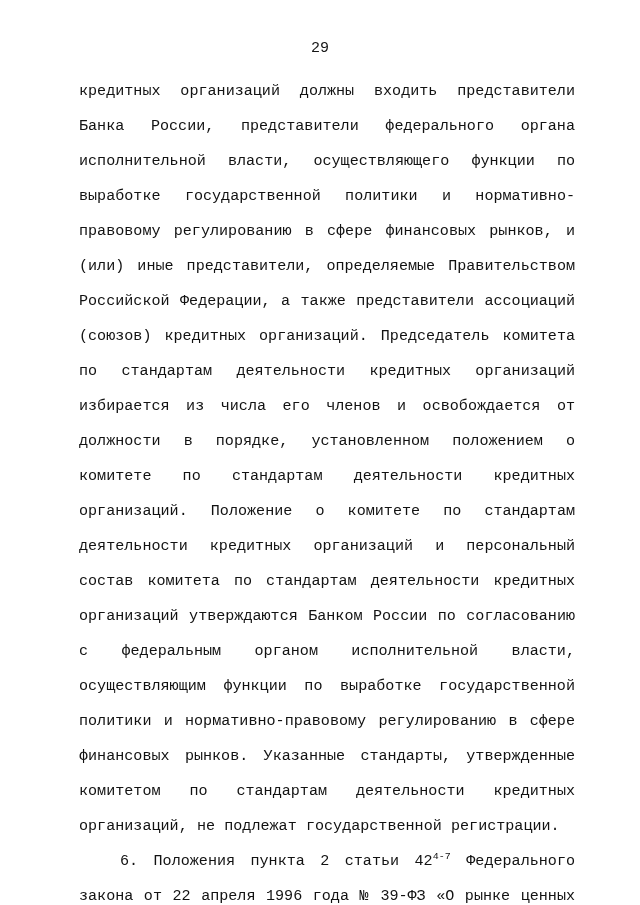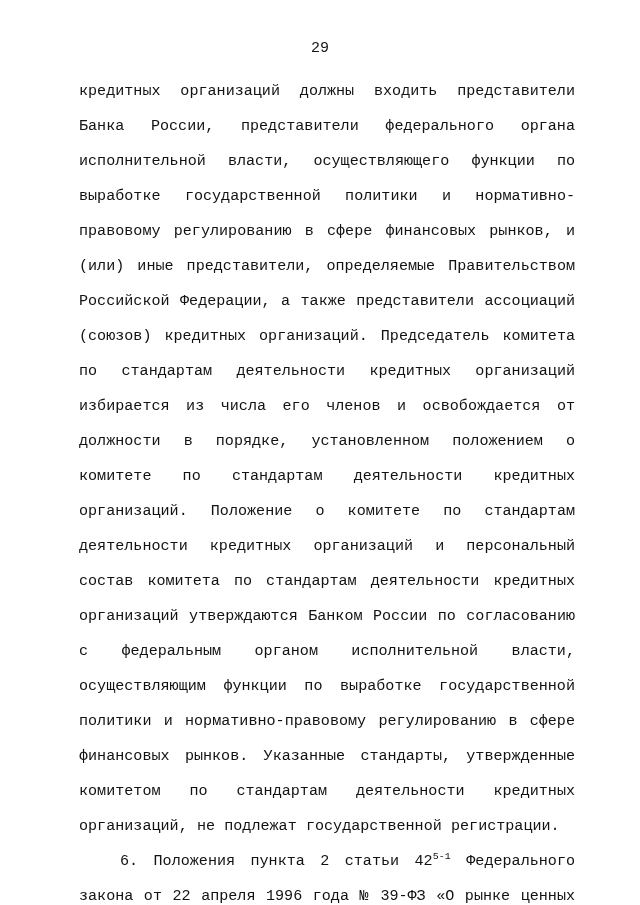--- a/index.html
+++ b/index.html
@@ -81,17 +81,17 @@
 <body>
 
 <div class="page">
 
   <div class="page-number">29</div>
 
   <div class="body-text">
 
     <p class="para continued no-stretch">кредитных организаций должны входить представители Банка России, представители федерального органа исполнительной власти, осуществляющего функции по выработке государственной политики и нормативно-правовому регулированию в сфере финансовых рынков, и (или) иные представители, определяемые Правительством Российской Федерации, а также представители ассоциаций (союзов) кредитных организаций. Председатель комитета по стандартам деятельности кредитных организаций избирается из числа его членов и освобождается от должности в порядке, установленном положением о комитете по стандартам деятельности кредитных организаций. Положение о комитете по стандартам деятельности кредитных организаций и персональный состав комитета по стандартам деятельности кредитных организаций утверждаются Банком России по согласованию с федеральным органом исполнительной власти, осуществляющим функции по выработке государственной политики и нормативно-правовому регулированию в сфере финансовых рынков. Указанные стандарты, утвержденные комитетом по стандартам деятельности кредитных организаций, не подлежат государственной регистрации.</p>
 
-    <p class="para indented no-stretch"><span>6. Положения пункта 2 статьи 42</span><sup class="art-sup">5-1</sup><span> Федерального закона от 22 апреля 1996 года № 39-ФЗ «О рынке ценных бумаг» (в редакции настоящего Федерального закона) в части номинальной стоимости одной облигации не</span></p>
+    <p class="para indented no-stretch"><span>6. Положения пункта 2 статьи 42</span><sup class="art-sup">4-7</sup><span> Федерального закона от 22 апреля 1996 года № 39-ФЗ «О рынке ценных бумаг» (в редакции настоящего Федерального закона) в части номинальной стоимости одной облигации не</span></p>
 
   </div>
 
 </div>
 
 </body></html>

